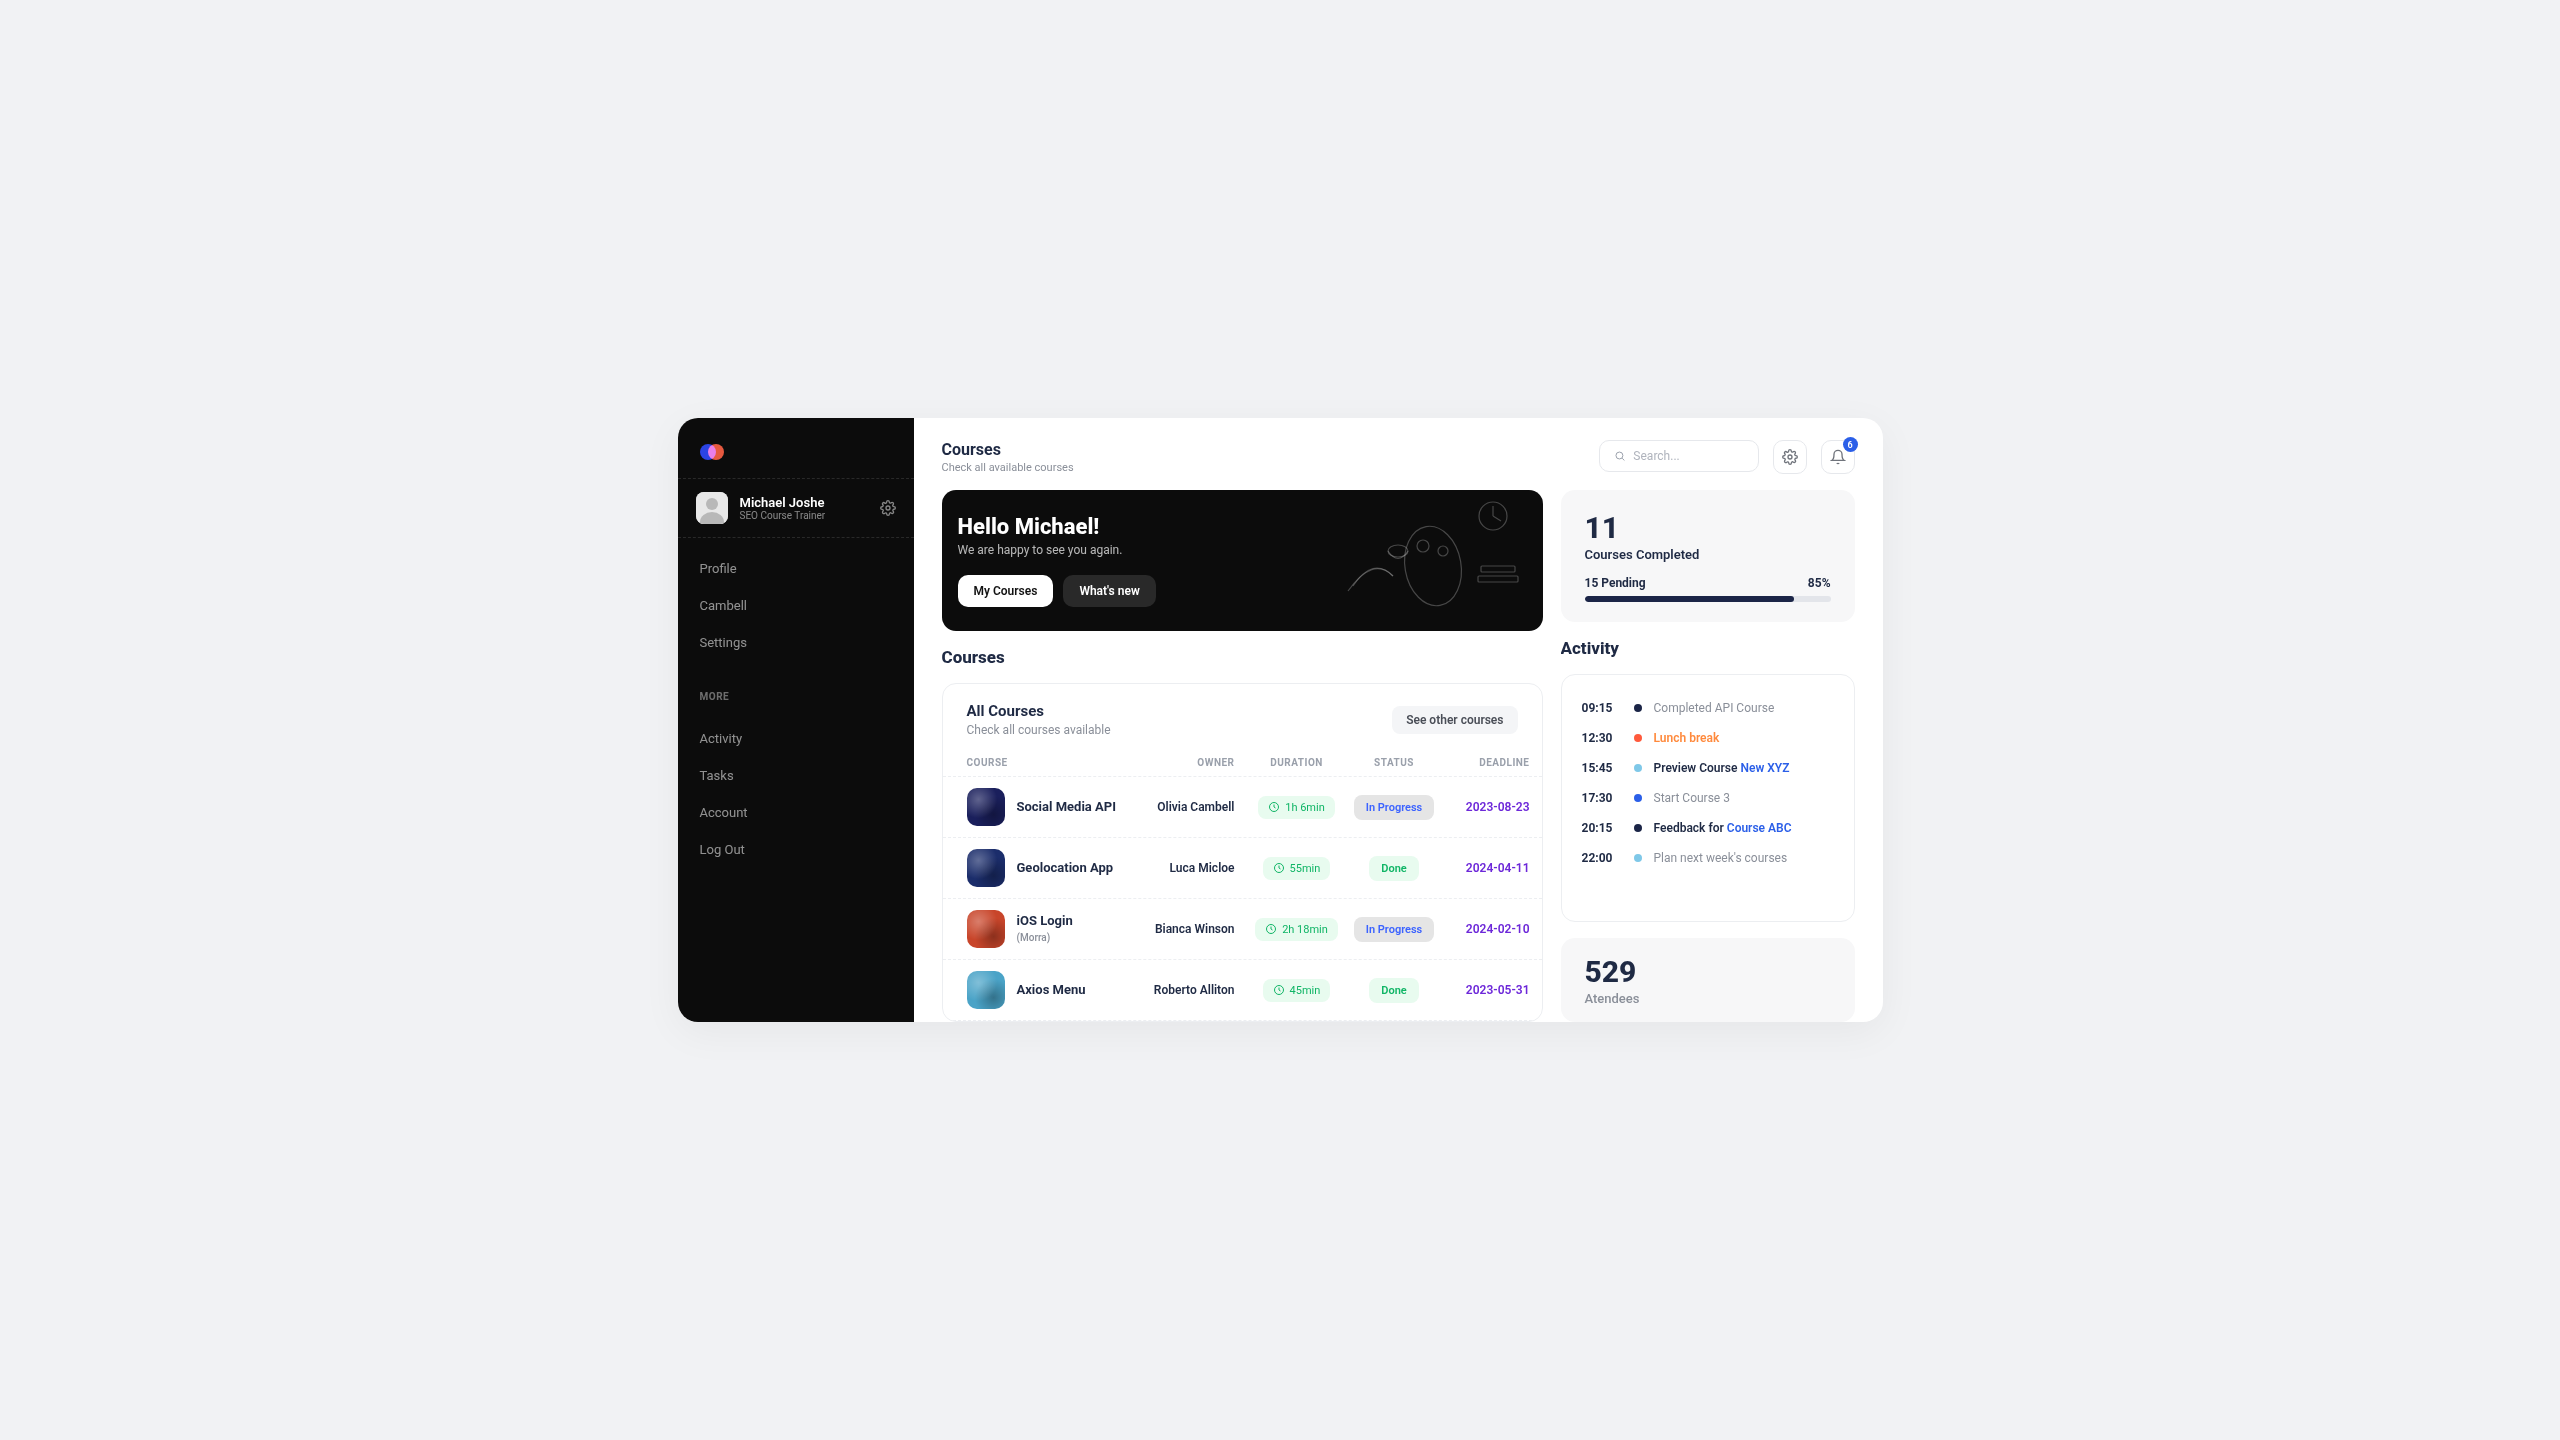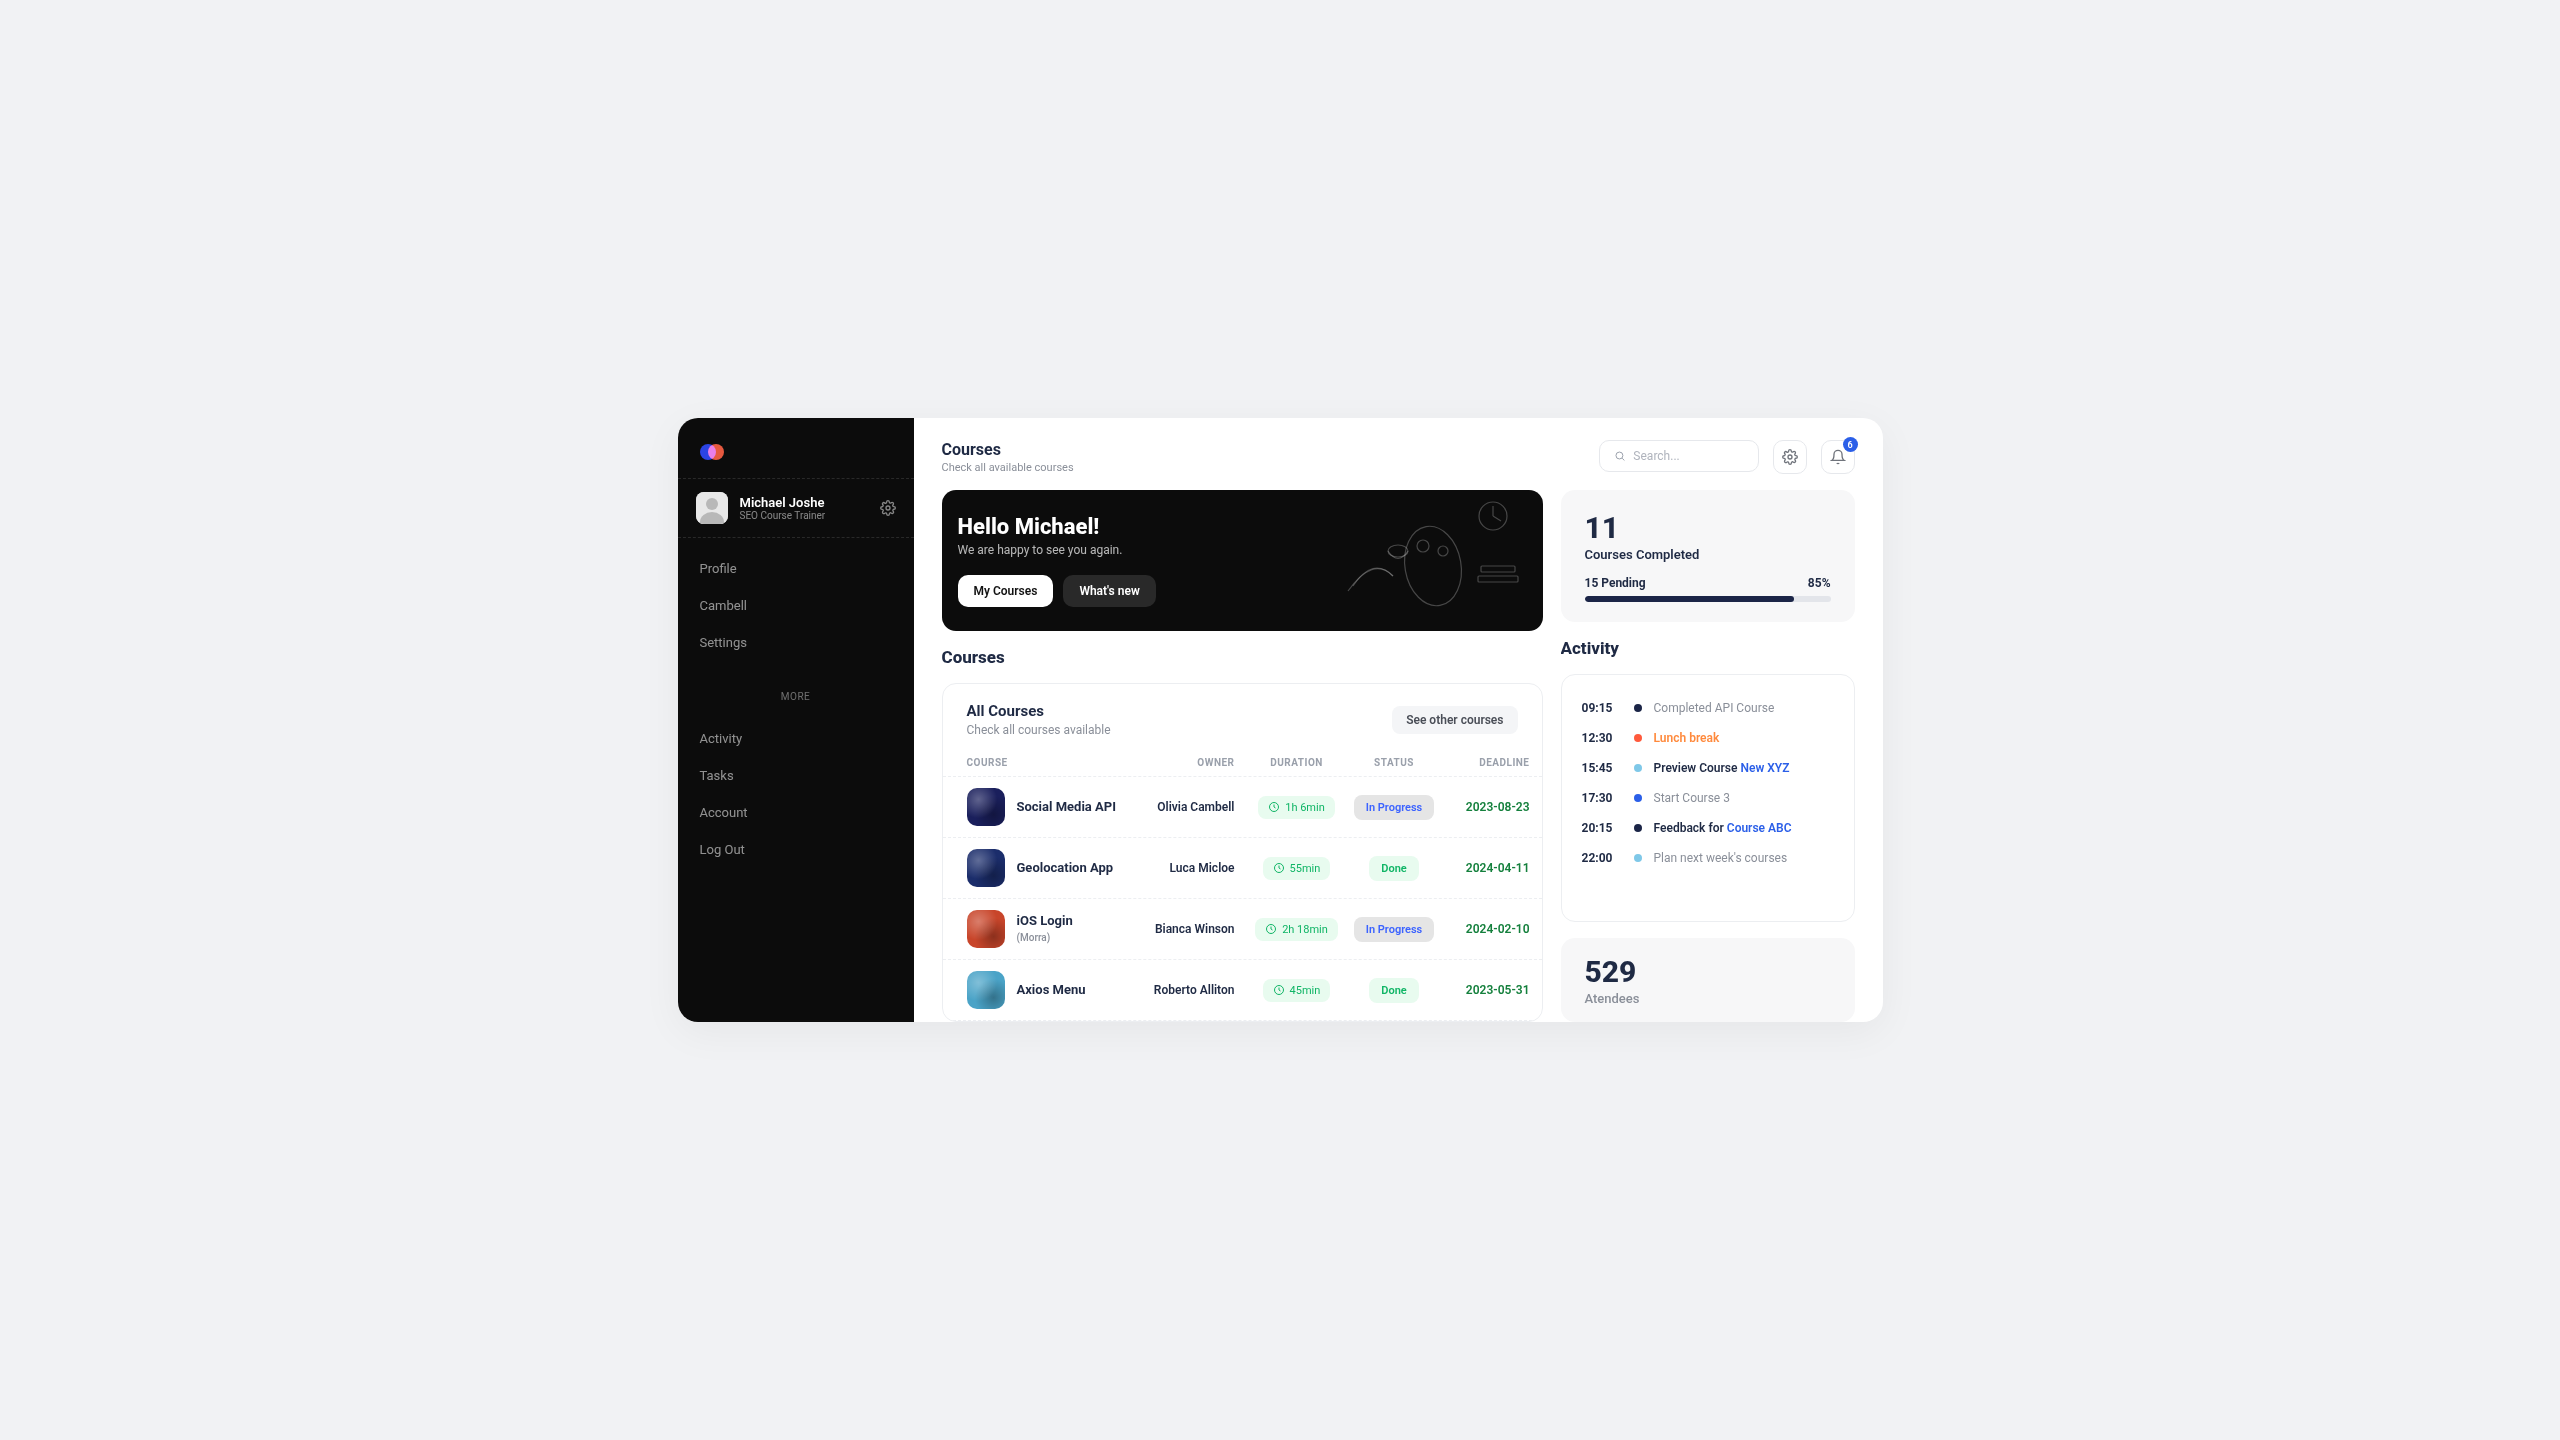--- a/index.html
+++ b/index.html
@@ -13,21 +13,21 @@
 .logo-dot1 { position:absolute; width:16px; height:16px; background:#2b44e3; border-radius:50%; left:0; }
 .logo-dot2 { position:absolute; width:16px; height:16px; background:#ff5a3c; border-radius:50%; left:8px; mix-blend-mode:screen; opacity:0.9; }
 .divider-dots { border-top:1px dashed rgba(255,255,255,0.12); border-bottom:1px dashed rgba(255,255,255,0.12); padding:13px 18px; display:flex; align-items:center; gap:12px; }
 .avatar { width:32px; height:32px; border-radius:8px; background:#d8d8d8; overflow:hidden; flex-shrink:0; }
 .avatar svg { width:100%; height:100%; }
 .user-name { font-size:13px; font-weight:600; color:#fff; }
 .user-role { font-size:10px; color:rgba(255,255,255,0.5); }
 .user-gear { width:16px; height:16px; color:rgba(255,255,255,0.5); margin-left:auto; cursor:pointer; }
 .nav { padding:12px 0; }
 .nav-item { padding:11px 22px; font-size:13px; color:rgba(255,255,255,0.55); cursor:pointer; }
-.nav-heading { padding:18px 22px 6px; font-size:10px; font-weight:400; letter-spacing:0.5px; color:rgba(255,255,255,0.4); text-transform:uppercase;text-align:center; }
+.nav-heading { padding:18px 22px 6px; font-size:10px; font-weight:700; letter-spacing:0.5px; color:rgba(255,255,255,0.4); text-transform:uppercase; }
 
 
 .main { flex:1; display:flex; flex-direction:column; overflow:hidden; }
 .topbar { display:flex; align-items:flex-start; padding:22px 28px 12px; gap:14px; }
 .page-title { font-size:16px; font-weight:700; color:#1f2a44; }
 .page-sub { font-size:11px; color:#8a8f99; margin-top:2px; }
 .topbar-spacer { flex:1; }
 .search-box { display:flex; align-items:flex-end; gap:8px; border:1px solid #e6e8ec; border-radius:10px; padding:8px 14px; width:160px; }
 .search-box input { border:none; outline:none; font-size:12px; color:#444; width:100%; background:transparent; }
 .search-box input::placeholder { color:#b0b4bd; }
@@ -65,21 +65,21 @@
 .course-cell { display:flex; align-items:center; gap:12px; }
 .course-thumb { width:38px; height:38px; border-radius:10px; flex-shrink:0; }
 .course-name { font-size:13px; font-weight:700; color:#1f2a44; line-height:1.25; }
 .course-name .sub { font-size:10px; font-weight:500; color:#8a8f99; }
 .td-owner { font-size:12px; font-weight:600; color:#1f2a44; }
 .pill { display:inline-flex; align-items:center; gap:5px; background:#e8fbef; color:#10b566; font-size:11px; font-weight:400; padding:5px 10px; border-radius:8px; }
 .pill svg { width:12px; height:12px; }
 .status-pill { display:inline-block; font-size:11px; font-weight:600; padding:6px 12px; border-radius:8px; }
 .status-progress { background:#e5e5e5; color:#3c63ff; }
 .status-done { background:#e8fbef; color:#10b566; }
-.td-deadline { font-size:12px; font-weight:600; color:#15803d; }
+.td-deadline { font-size:12px; font-weight:600; color:#6d28d9; }
 
 
 .stat-card { background:#f7f7f8; border-radius:14px; padding:20px 24px; }
 .stat-num { font-size:30px; font-weight:800; color:#1f2a44; }
 .stat-label { font-size:13px; font-weight:600; color:#1f2a44; margin-top:2px; }
 .stat-row { display:flex; justify-content:space-between; font-size:12px; font-weight:700; color:#1f2a44; margin-top:14px; }
 .progress { height:6px; background:#e3e5ea; border-radius:4px; margin-top:6px; overflow:hidden; }
 .progress-bar { height:100%; background:#1b2547; border-radius:4px; }
 
 

